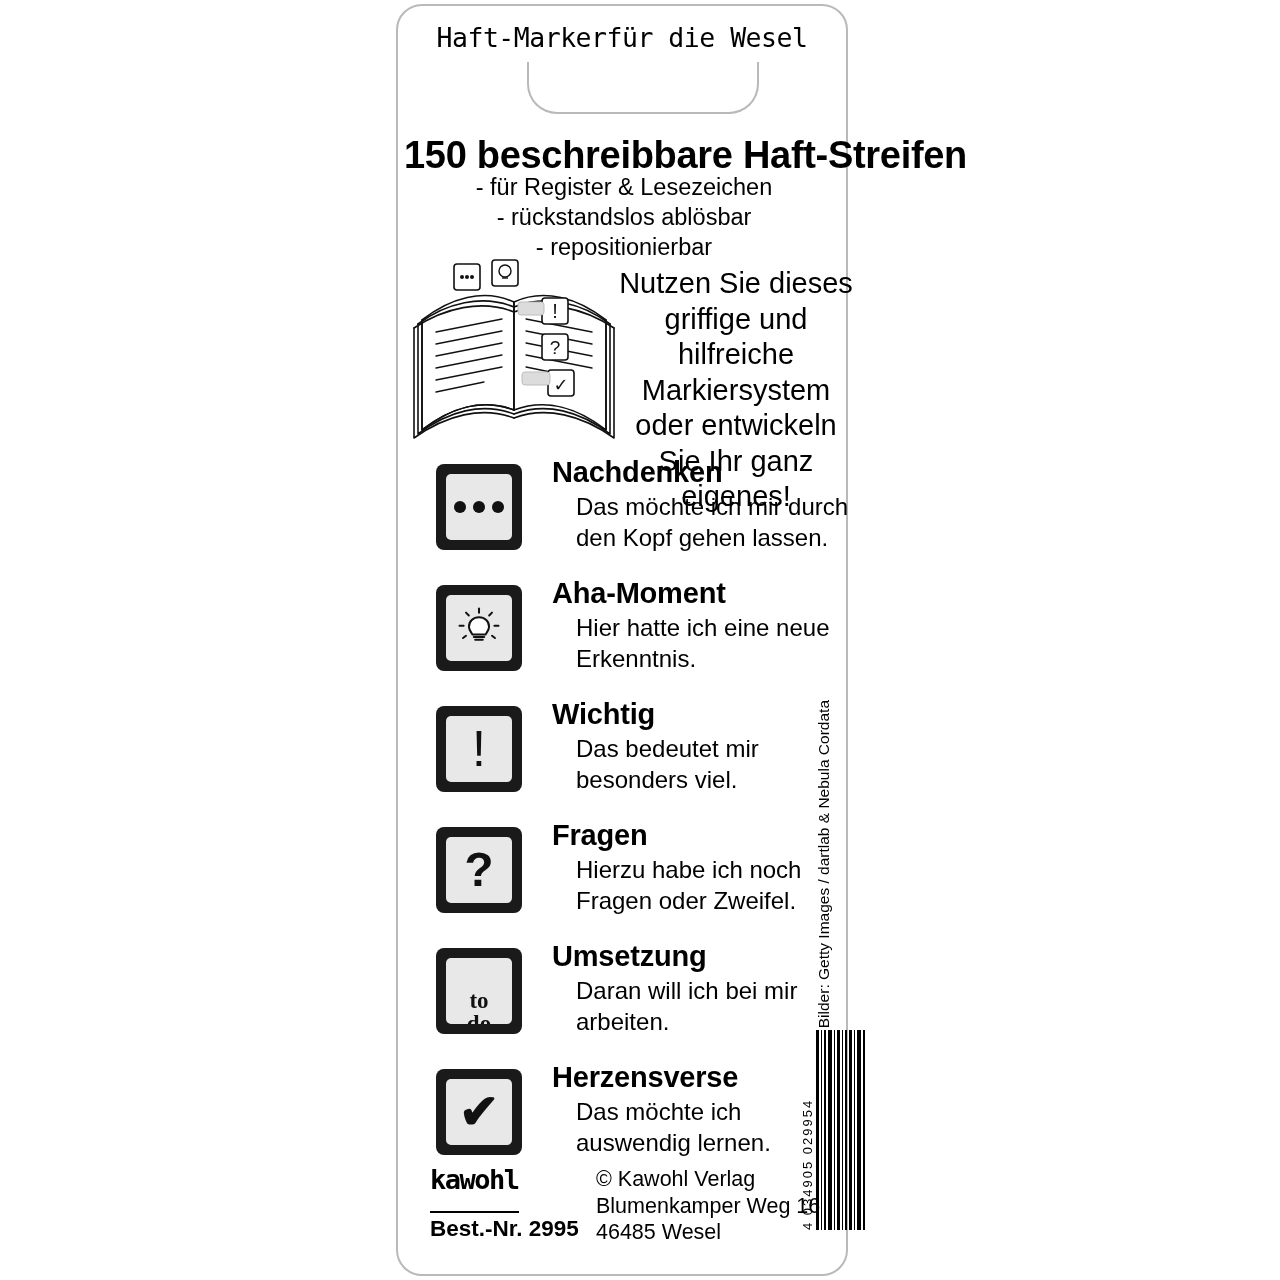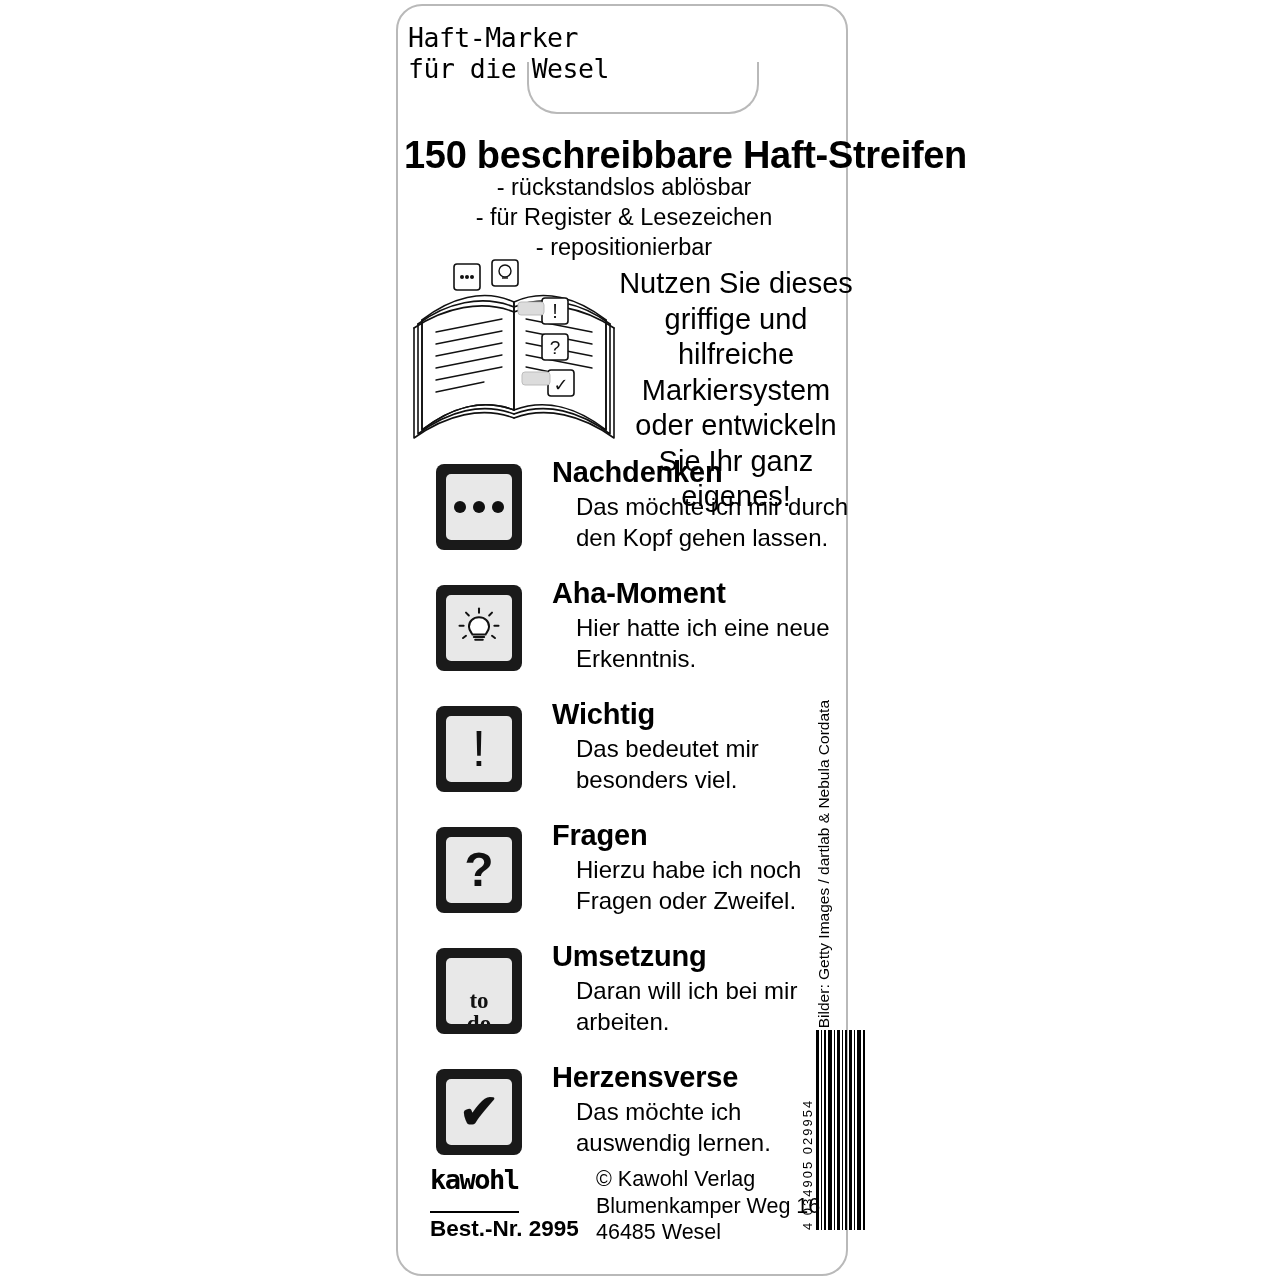--- a/index.html
+++ b/index.html
@@ -53,21 +53,20 @@
   .header-line {
     position: absolute;
     left: 408px; top: 22px;
     width: 428px;
     display: flex;
     justify-content: center;
     font-family: "DejaVu Sans Mono", monospace;
     font-size: 26.5px;
     letter-spacing: -0.5px;
     white-space: nowrap;
-    flex-direction: column;
   }
 
   
   .headline {
     position: absolute;
     left: 404px; top: 134px;
     width: 440px;
     text-align: left;
     font-size: 38px;
     font-weight: bold;
@@ -227,22 +226,22 @@
   <div class="hang-top-line"></div>
 
   <div class="header-line">
     <span>Haft-Marker</span>
     <span>für die Wesel</span>
   </div>
 
   <div class="headline">150 beschreibbare Haft-Streifen</div>
 
   <div class="bullets">
+    <div>- für Register &amp; Lesezeichen</div>
     <div>- rückstandslos ablösbar</div>
-    <div>- für Register &amp; Lesezeichen</div>
     <div>- repositionierbar</div>
   </div>
 
   <div class="intro">Nutzen Sie dieses griffige und hilfreiche Markiersystem oder entwickeln Sie Ihr ganz eigenes!</div>
 
   <div class="book-art">
     <svg viewBox="0 0 225 200" width="225" height="200">
       <g fill="none" stroke="#111" stroke-width="1.6" stroke-linejoin="round" stroke-linecap="round">
 
         <path d="M12 172 C40 150 72 140 104 152 L104 44 C74 30 40 40 12 62 Z" fill="#fff"></path>

